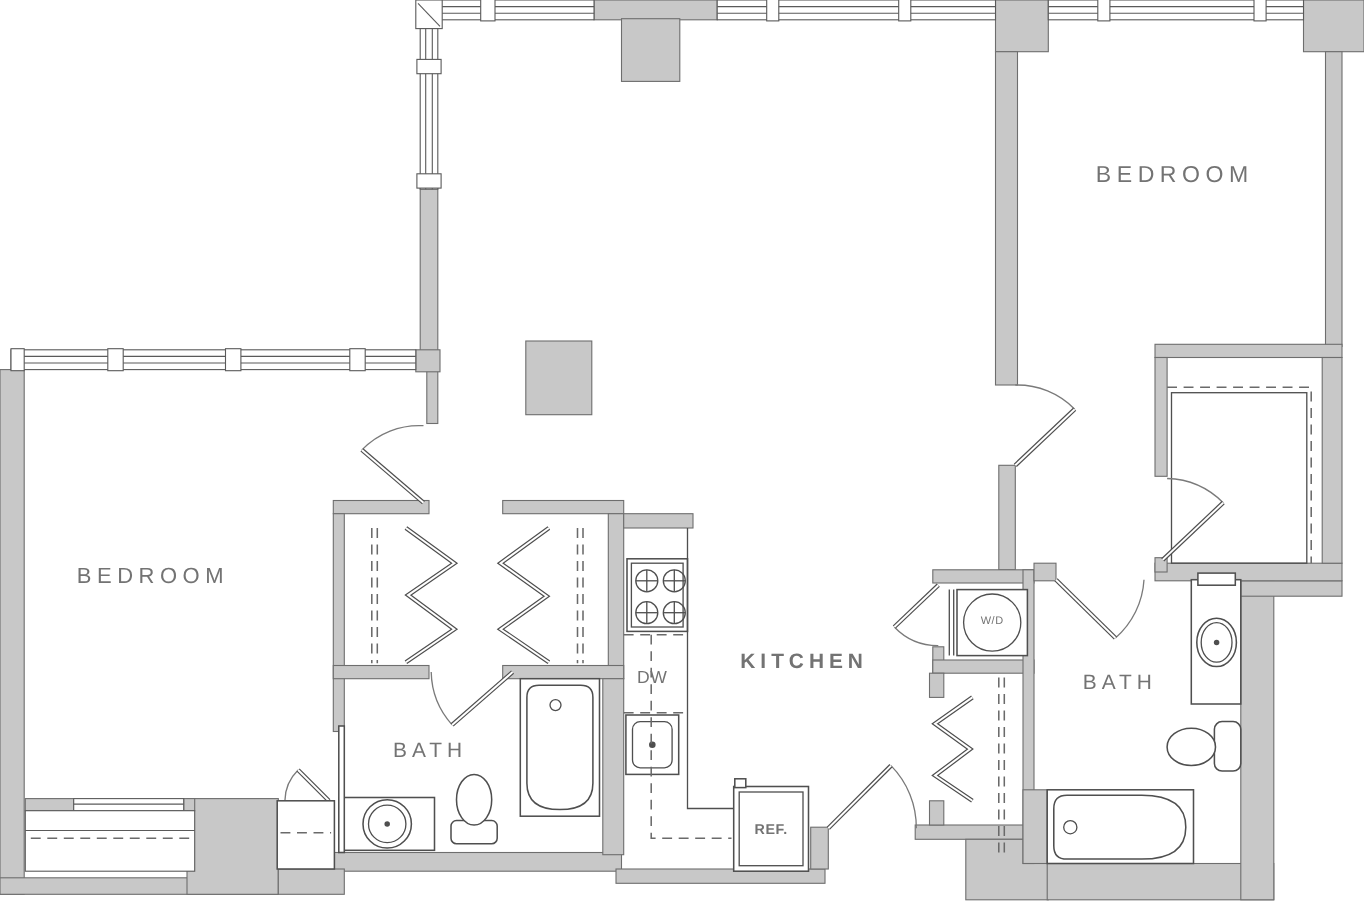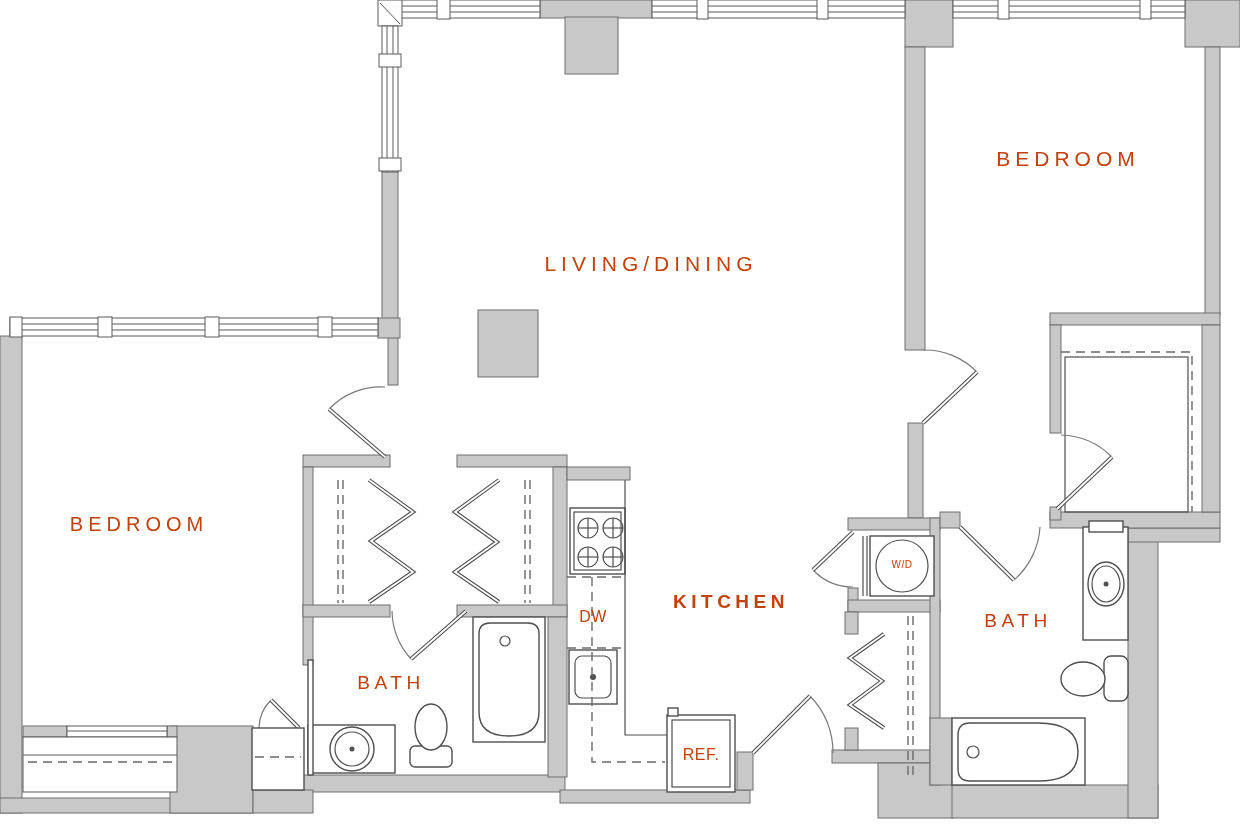--- a/index.html
+++ b/index.html
@@ -10,21 +10,21 @@
   .win{fill:#ffffff;stroke:#5a5a5a;stroke-width:1;}
   .winline{stroke:#5a5a5a;stroke-width:1;fill:none;}
   .fixture{fill:#ffffff;stroke:#4f4f4f;stroke-width:1.4;}
   .thinline{stroke:#4f4f4f;stroke-width:1.2;fill:none;}
   .dash{stroke:#6a6a6a;stroke-width:1.4;fill:none;stroke-dasharray:9 6;}
   .arc{stroke:#7a7a7a;stroke-width:1.2;fill:none;}
   .leaf-d{stroke:#4f4f4f;stroke-width:4;fill:none;}
   .leaf-w{stroke:#ffffff;stroke-width:1.8;fill:none;}
   .dot{fill:#4f4f4f;stroke:none;}
   .room-label{position:absolute;transform:translateX(-50%);white-space:nowrap;
-      color:#c2410c;font-weight:500;}
+      color:#737373;font-weight:500;}
   .lbl-big{font-size:21px;letter-spacing:5px;}
   .lbl-med{font-size:19px;letter-spacing:4.5px;}
   .lbl-sm{font-size:10px;letter-spacing:0.5px;font-weight:400;}
 </style>
 </head>
 <body>
 
 <div id="plan">
   <svg width="1240" height="824" viewBox="0 0 1240 824">
 
@@ -290,22 +290,21 @@
         <ellipse class="fixture" cx="1083" cy="679" rx="22" ry="17"></ellipse>
       </g>
       <g>
         <rect class="fixture" x="952" y="718" width="133" height="67"></rect>
         <path class="fixture" d="M 970 723 L 1038 723 Q 1078 723 1078 752 Q 1078 781 1038 781 L 970 781 Q 958 781 958 769 L 958 735 Q 958 723 970 723 Z"></path>
         <circle class="thinline" cx="973" cy="752" r="6"></circle>
       </g>
     </g>
   </svg>
 
-  <div class="room-label lbl-big" style="left:651px;top:252px;">LIVING/DINING</div>
   <div class="room-label lbl-big" style="left:1068px;top:147px;">BEDROOM</div>
   <div class="room-label lbl-big" style="left:139px;top:513px;font-size:20px;">BEDROOM</div>
   <div class="room-label lbl-med" style="left:391px;top:672px;">BATH</div>
   <div class="room-label lbl-med" style="left:1018px;top:610px;">BATH</div>
   <div class="room-label lbl-med" style="left:731px;top:591px;font-weight:bold;">KITCHEN</div>
   <div class="room-label lbl-sm" style="left:902px;top:559px;">W/D</div>
   <div class="room-label lbl-sm" style="left:593px;top:608px;font-size:16px;">DW</div>
-  <div class="room-label lbl-sm" style="left:701px;top:746px;font-size:16px;">REF.</div>
+  <div class="room-label lbl-sm" style="left:701px;top:746px;font-size:13px;font-weight:bold;">REF.</div>
 </div>
 
 </body></html>

